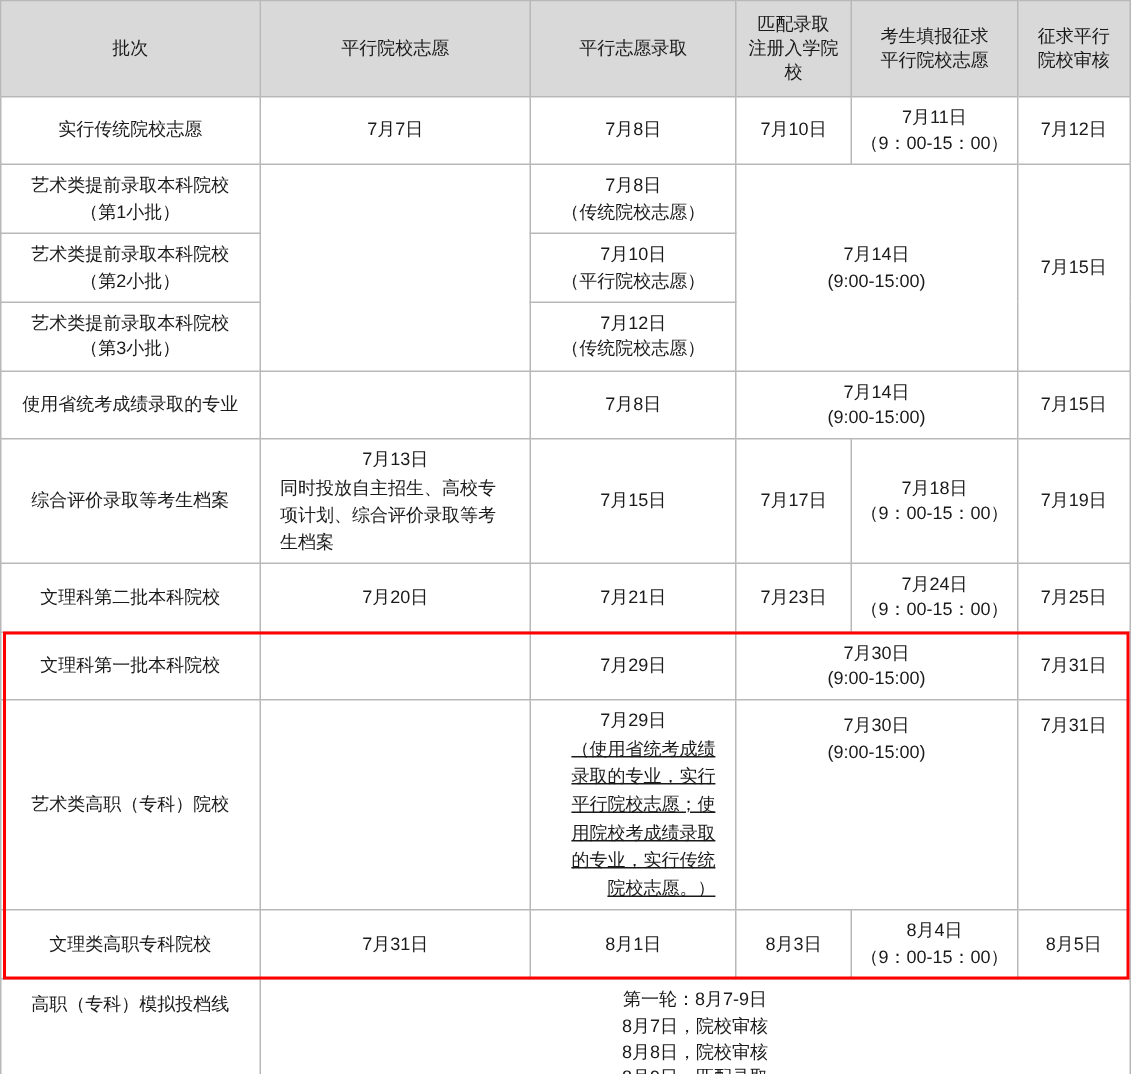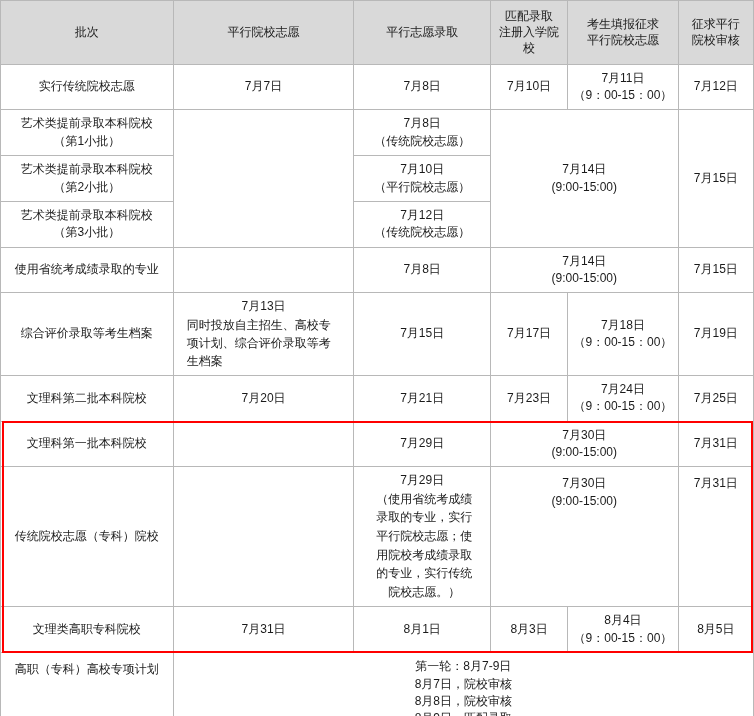--- a/index.html
+++ b/index.html
@@ -55,24 +55,25 @@
     display: block;
     font-size: 12px;
   }
   .multiline {
     text-align: left;
     padding-left: 10px;
     padding-right: 8px;
     line-height: 1.5;
   }
   .wrap-note {
-    text-align: center;
+    text-align: right;
     padding-left: 14px;
     padding-right: 10px;
     line-height: 1.55;
+    text-decoration: underline;
   }
   .last-row td {
     padding-top: 8px;
     padding-bottom: 10px;
   }
   .reg-list {
     line-height: 1.85;
     text-align: center;
   }
   
@@ -211,21 +212,21 @@
       <td><span></span></td>
       <td><span>7月29日</span></td>
       <td colspan="2">
         <span class="sub">7月30日</span>
         <span class="sub">(9:00-15:00)</span>
       </td>
       <td><span>7月31日</span></td>
     </tr>
 
     <tr>
-      <td class="left-cell"><span>传统院校志愿（专科）院校</span></td>
+      <td class="left-cell"><span>艺术类高职（专科）院校</span></td>
       <td><span></span></td>
       <td>
         <span class="sub">7月29日</span>
         <span class="wrap-note" style="display:block">（使用省统考成绩录取的专业，实行平行院校志愿；使用院校考成绩录取的专业，实行传统院校志愿。）</span>
       </td>
       <td colspan="2" style="vertical-align:top; padding-top:8px;">
         <span class="sub">7月30日</span>
         <span class="sub">(9:00-15:00)</span>
       </td>
       <td style="vertical-align:top; padding-top:8px;"><span>7月31日</span></td>
@@ -237,21 +238,21 @@
       <td><span>8月1日</span></td>
       <td><span>8月3日</span></td>
       <td>
         <span class="sub">8月4日</span>
         <span class="sub">（9：00-15：00）</span>
       </td>
       <td><span>8月5日</span></td>
     </tr>
 
     <tr class="last-row">
-      <td class="left-cell" style="vertical-align:top; padding-top:8px;"><span>高职（专科）高校专项计划</span></td>
+      <td class="left-cell" style="vertical-align:top; padding-top:8px;"><span>高职（专科）模拟投档线</span></td>
       <td colspan="5" class="reg-list">
         <div>第一轮：8月7-9日</div>
         <div>8月7日，院校审核</div>
         <div>8月8日，院校审核</div>
         <div>8月9日，匹配录取</div>
 
       </td>
     </tr>
   </tbody>
 </table>

